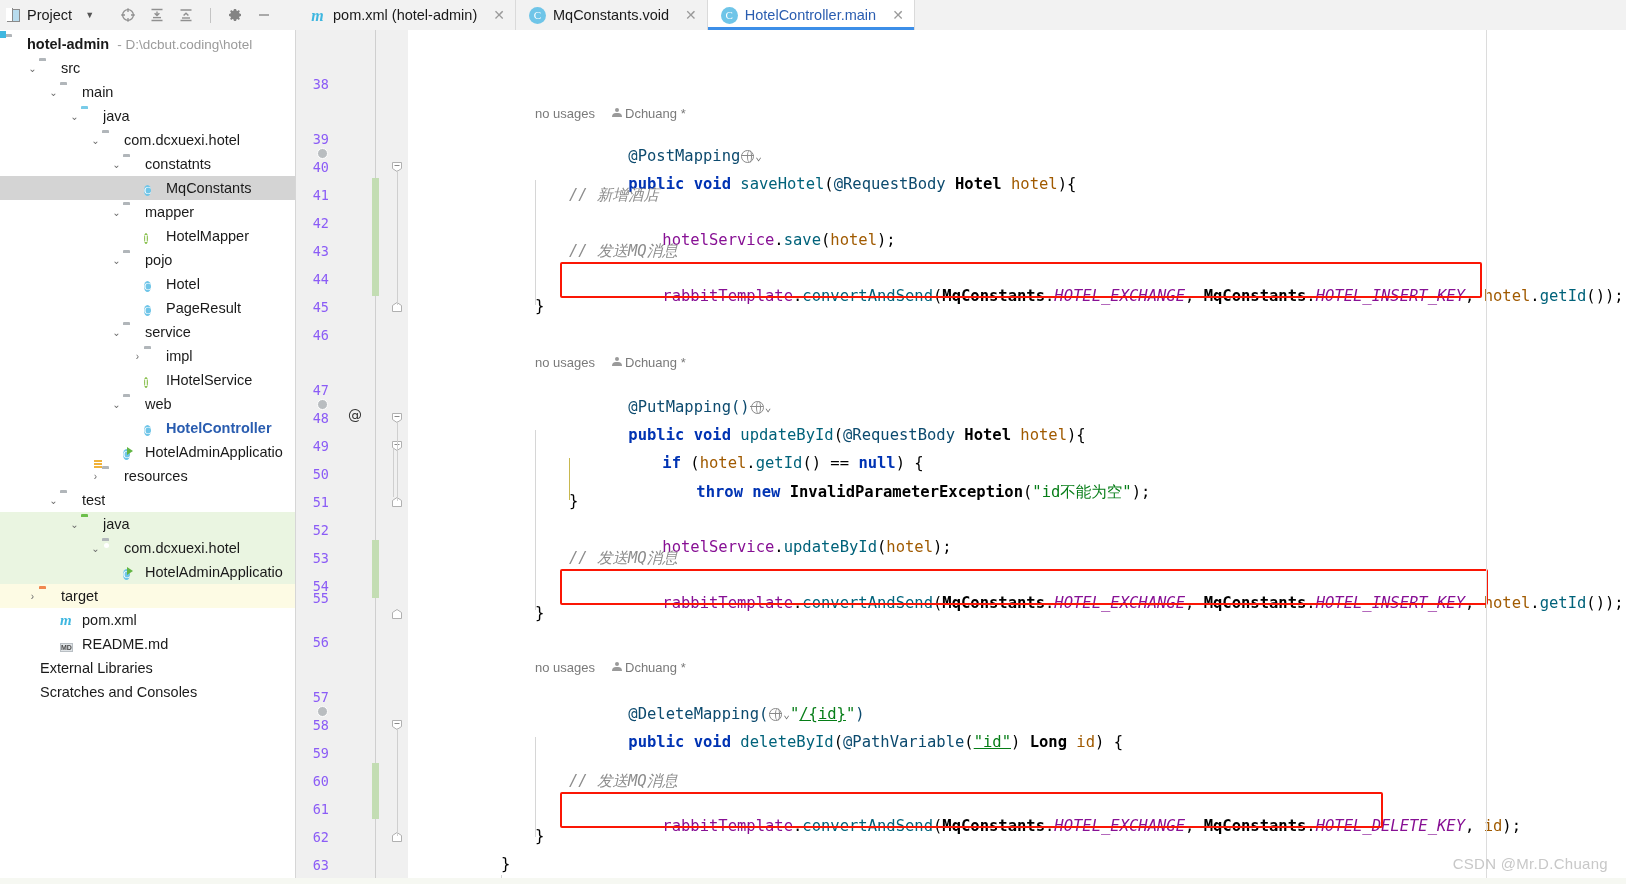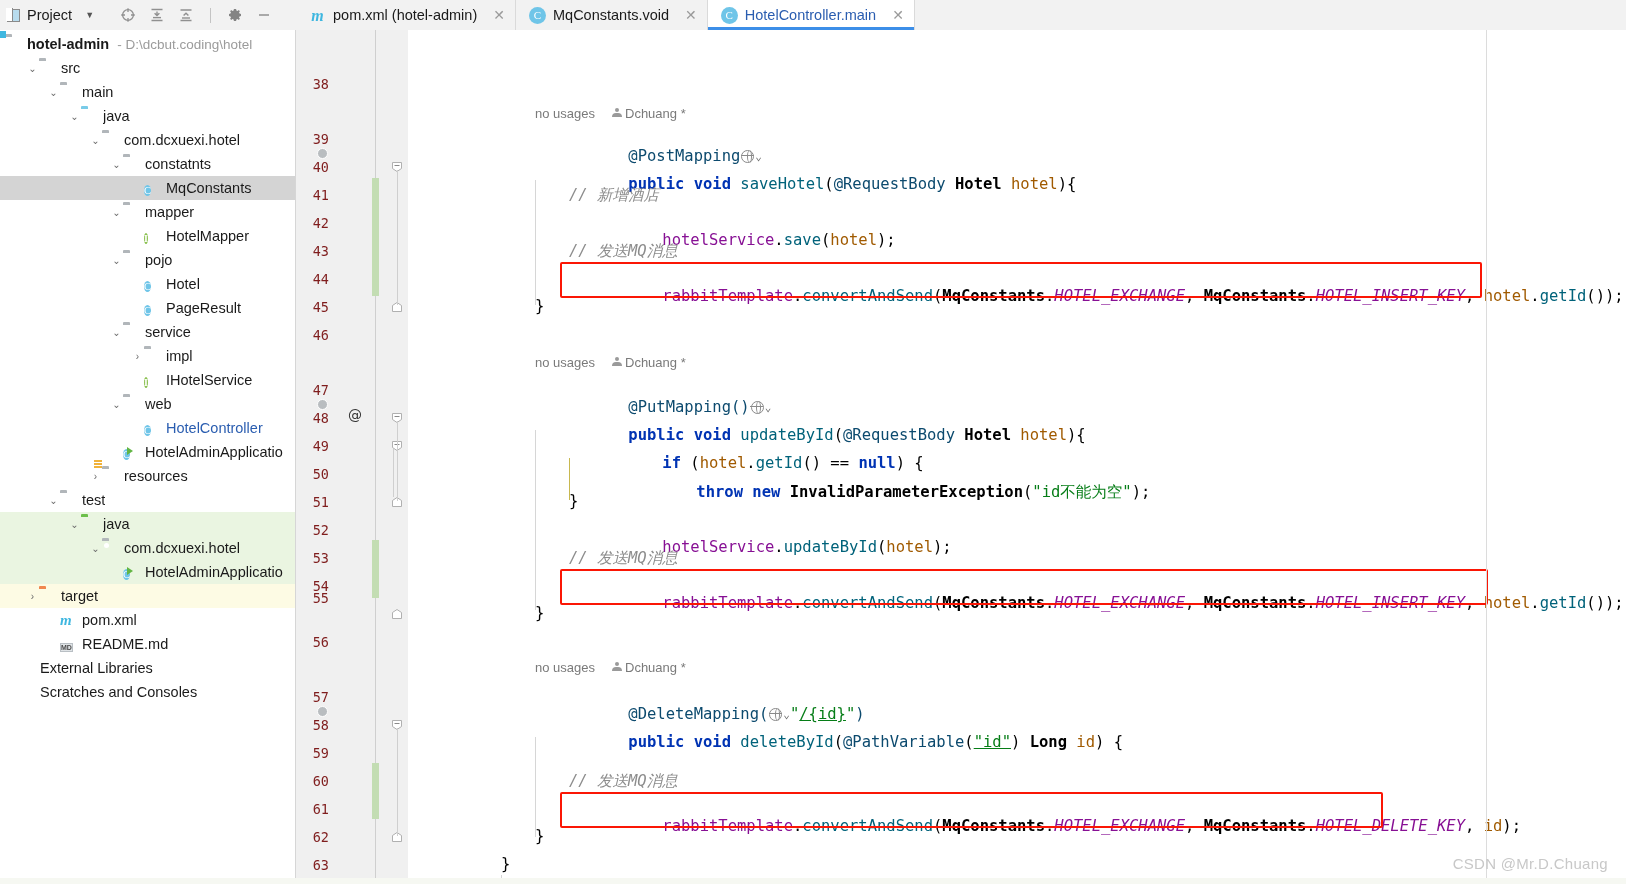--- a/index.html
+++ b/index.html
@@ -59,21 +59,21 @@
     height: 24px; display: flex; align-items: center; font-size: 14.5px;
     color: #1a1a1a; white-space: nowrap; padding-right: 4px; position: relative;
   }
   .row.sel { background: #d4d4d4; }
   .row.greenbg { background: #eaf5e1; }
   .row.yellowbg { background: #fdfbe4; }
   .row .arr { width: 13px; flex: 0 0 13px; font-size: 10px; color: #6b6b6b; text-align: center; }
   .row .arr.none { visibility: hidden; }
   .row .ic { width: 17px; flex: 0 0 17px; height: 16px; margin-right: 5px; position: relative; }
   .row .lbl { overflow: hidden; }
-  .row .lbl.blue { color: #2a5db0; }
+  .row .lbl.blue { color: #2a5db0; font-weight: bold; }
   .row .lbl.bold { font-weight: 700; }
   .row .path { color: #9b9b9b; font-size: 13.5px; margin-left: 8px; }
 
   
   .fold { width: 16px; height: 13px; background: #b1b6ba; border-radius: 1px 2px 2px 2px; position: relative; top: 1px; }
   .fold::before { content:""; position:absolute; top:-3px; left:0; width:7px; height:3px; background:#b1b6ba; border-radius:1px 1px 0 0;}
   .fold.blue { background: #79cbe8; } .fold.blue::before { background: #79cbe8; }
   .fold.green { background: #6cbf4b; } .fold.green::before { background: #6cbf4b; }
   .fold.orange { background: #f0874f; } .fold.orange::before { background: #f0874f; }
   .fold .dot { position:absolute; left:2px; top:2px; width:5px; height:5px; background:#fff; border-radius:50%; }
@@ -102,21 +102,21 @@
   
   .editor { flex: 1; display: flex; min-width: 0; background: #fff; position: relative; }
   .gutter {
     width: 90px; flex: 0 0 90px; background: #f0f0f0; position: relative;
     border-right: 0; font-family: "DejaVu Sans Mono", monospace;
   }
   .foldstrip { width: 22px; flex: 0 0 22px; background: #f0f0f0; position: relative; }
   .codearea { flex: 1; position: relative; background: #fff; overflow: hidden;
               font-family: "DejaVu Sans Mono", monospace; font-size: 15.5px; }
 
-  .ln { position: absolute; right: 57px; font-size: 13.5px; color: #7f1d1d; text-align: right; width: 30px; }
+  .ln { position: absolute; right: 57px; font-size: 13.5px; color: #8b5cf6; text-align: right; width: 30px; }
   .gmark { position: absolute; left: 31px; width: 16px; height: 16px; }
   .gmark .bean {
     width: 15px; height: 15px; border-radius: 50%;
     background: radial-gradient(circle at 35% 35%, #8fd14f 0 55%, #5aa832 56% 100%);
     position: relative;
   }
   .gmark .bean::after { content:""; position:absolute; right:-1px; bottom:-1px; width:9px;height:9px;border-radius:50%;
     background:#b9bdc0; border:1.2px solid #fff; }
   .gat { position: absolute; left: 52px; font-size: 14px; color: #333; font-family: "DejaVu Sans", sans-serif; }
 

